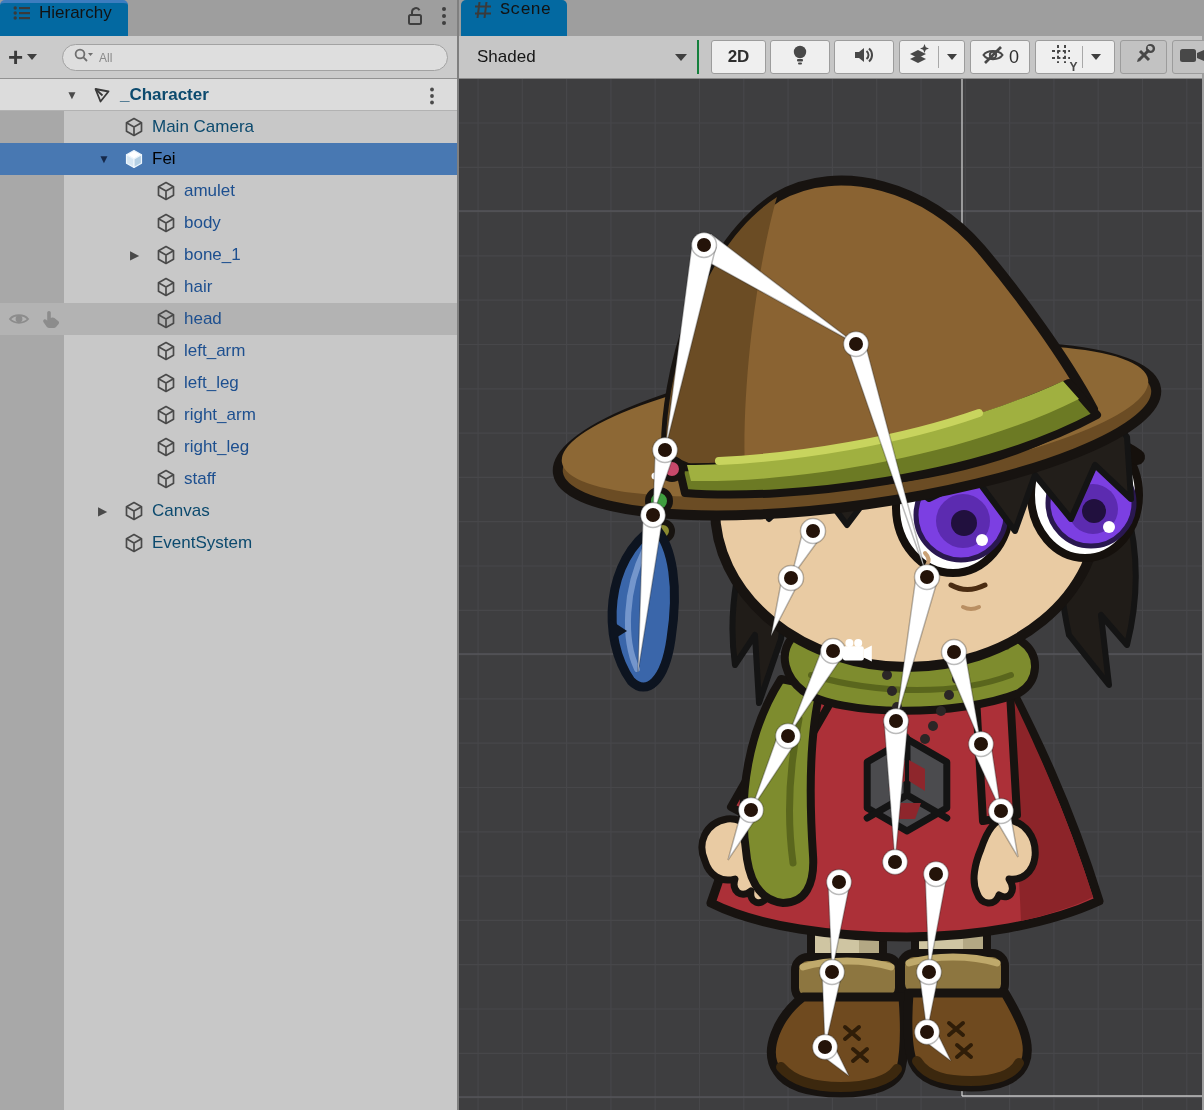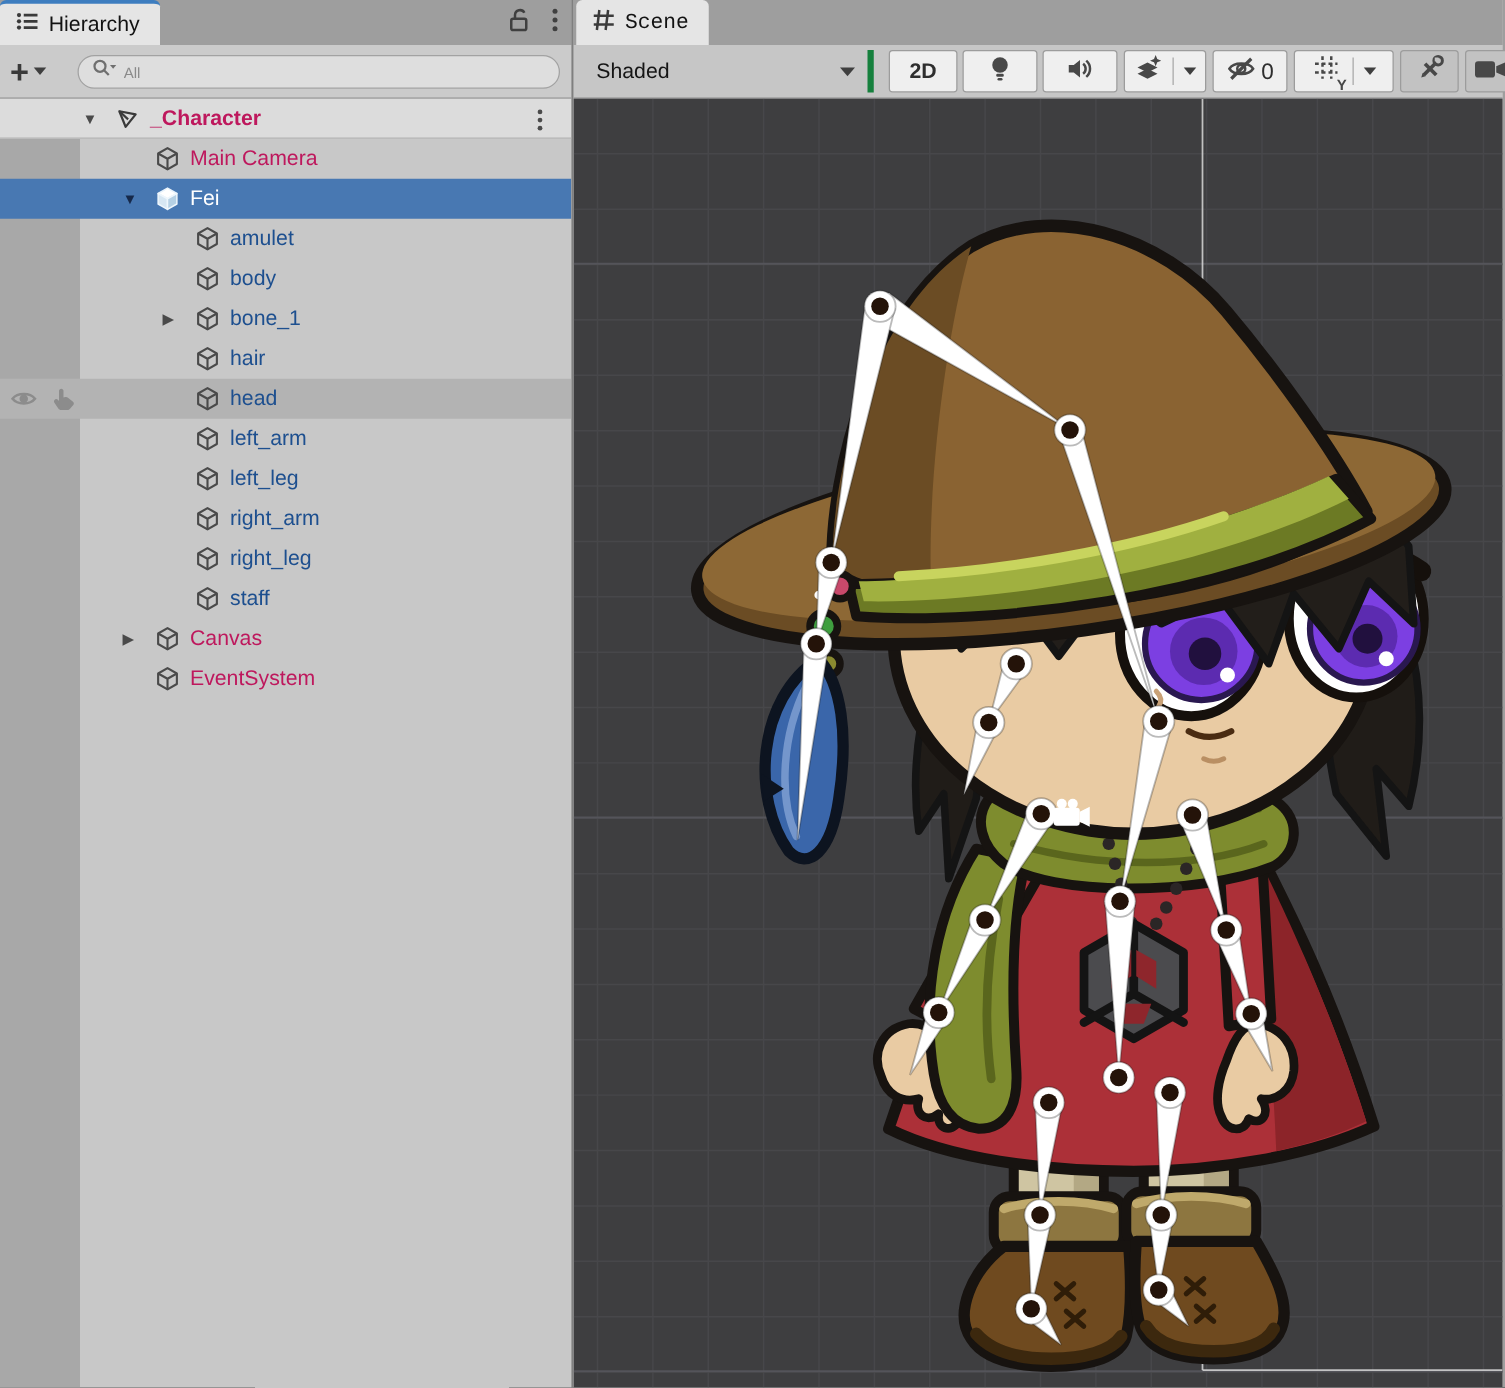--- a/index.html
+++ b/index.html
@@ -3,21 +3,21 @@
 <meta charset="utf-8">
 <style>
   * { margin:0; padding:0; box-sizing:border-box; }
   html,body { width:1204px; height:1110px; overflow:hidden; }
   body { font-family:"Liberation Sans", sans-serif; background:#9e9e9e; }
   .app { position:relative; width:1204px; height:1110px; display:flex; }
 
   
   .hier-panel { position:relative; width:459px; height:1110px; background:#c8c8c8; border-right:2px solid #7f7f7f; }
   .tabbar { position:relative; height:36px; background:#9e9e9e; }
-  .tab { position:absolute; top:0; left:0; height:36px; background:#e5e5e5; display:flex; align-items:center; gap:7px; padding:0 16px 0 12px; border-radius:5px 5px 0 0; }
+  .tab { position:absolute; top:0; left:0; height:36px; background:#0369a1; display:flex; align-items:flex-start; gap:7px; padding:0 16px 0 12px; border-radius:5px 5px 0 0; }
   .tab.focused { border-top:3px solid #3d7dbf; }
   .tab-title { font-size:17px; color:#121212; }
   .tabbar-right { position:absolute; right:10px; top:0; height:36px; display:flex; align-items:center; gap:16px; }
 
   .hier-toolbar { position:relative; height:43px; background:#cbcbcb; border-bottom:1px solid #929292; }
   .plus-btn { position:absolute; left:8px; top:5px; width:48px; height:32px; display:flex; align-items:center; gap:4px; cursor:default; }
   .plus-glyph { font-size:26px; line-height:26px; color:#3a3a3a; font-weight:bold; }
   .caret { width:0; height:0; border-left:6px solid transparent; border-right:6px solid transparent; border-top:7px solid #3f3f3f; }
   .caret.small { border-left-width:5px; border-right-width:5px; border-top-width:6px; }
   .search-field { position:absolute; left:62px; right:9px; top:8px; height:27px; background:#dedede; border:1px solid #a2a2a2; border-radius:14px; display:flex; align-items:center; padding:0 10px; gap:4px; }
@@ -26,32 +26,32 @@
 
   .tree { position:relative; height:1031px; background:#c8c8c8; overflow:hidden; }
   .gutter { position:absolute; left:0; top:32px; bottom:0; width:64px; background:#a8a8a8; }
   .row { position:relative; height:32px; width:100%; }
   .row.scene-header { background:#dcdcdc; border-bottom:1px solid #b2b2b2; }
   .row.selected { background:#4878b2; }
   .row.hovered { background:#b3b3b3; }
   .row-arrow { position:absolute; top:9px; font-size:12px; color:#4a4a4a; }
   .row.selected .row-arrow { color:#16294a; }
   .row-icon { position:absolute; top:6px; width:20px; height:20px; }
-  .row-label { position:absolute; top:6px; font-size:17px; color:#be185d; white-space:nowrap; }
+  .row-label { position:absolute; top:6px; font-size:17px; color:#0c4a6e; white-space:nowrap; }
   .row-label.bold { font-weight:bold; }
   .row-label.prefab { color:#1d4f8f; }
   .row-label.faded { color:#7d90ad; }
-  .row-label.white { color:#ffffff; }
+  .row-label.white { color:#000000; }
   .row-kebab { position:absolute; right:22px; top:7px; }
   .gutter-icons { position:absolute; left:8px; top:6px; display:flex; gap:10px; }
 
   
   .scene-panel { position:relative; width:743px; height:1110px; background:#c6c6c6; }
   .scene-toolbar { position:relative; height:43px; background:#c6c6c6; border-bottom:1px solid #8a8a8a; }
-  .shaded-dd { position:absolute; left:8px; top:4px; width:232px; height:34px; display:flex; align-items:center; padding:0 10px; border-right:5px solid #15803d;justify-content:center; }
+  .shaded-dd { position:absolute; left:8px; top:4px; width:232px; height:34px; display:flex; align-items:center; padding:0 10px; border-right:2px solid #15803d;justify-content:center; }
   .shaded-label { font-size:17px; color:#151515; flex:1; }
   .tb-btn { position:absolute; top:4px; height:34px; background:#efefef; border:1px solid #9c9c9c; border-radius:3px; display:flex; align-items:center; justify-content:center; gap:4px; }
   .tb-btn.dark { background:#c2c2c2; }
   .tb-sep { width:1px; height:22px; background:#a8a8a8; margin:0 4px; }
   .btn-label { font-size:17px; font-weight:bold; color:#2e2e2e; }
   .count-label { font-size:18px; color:#2e2e2e; }
   .viewport { position:relative; width:743px; height:1031px; background:#3e3e40; overflow:hidden; }
 </style>
 </head>
 <body>

